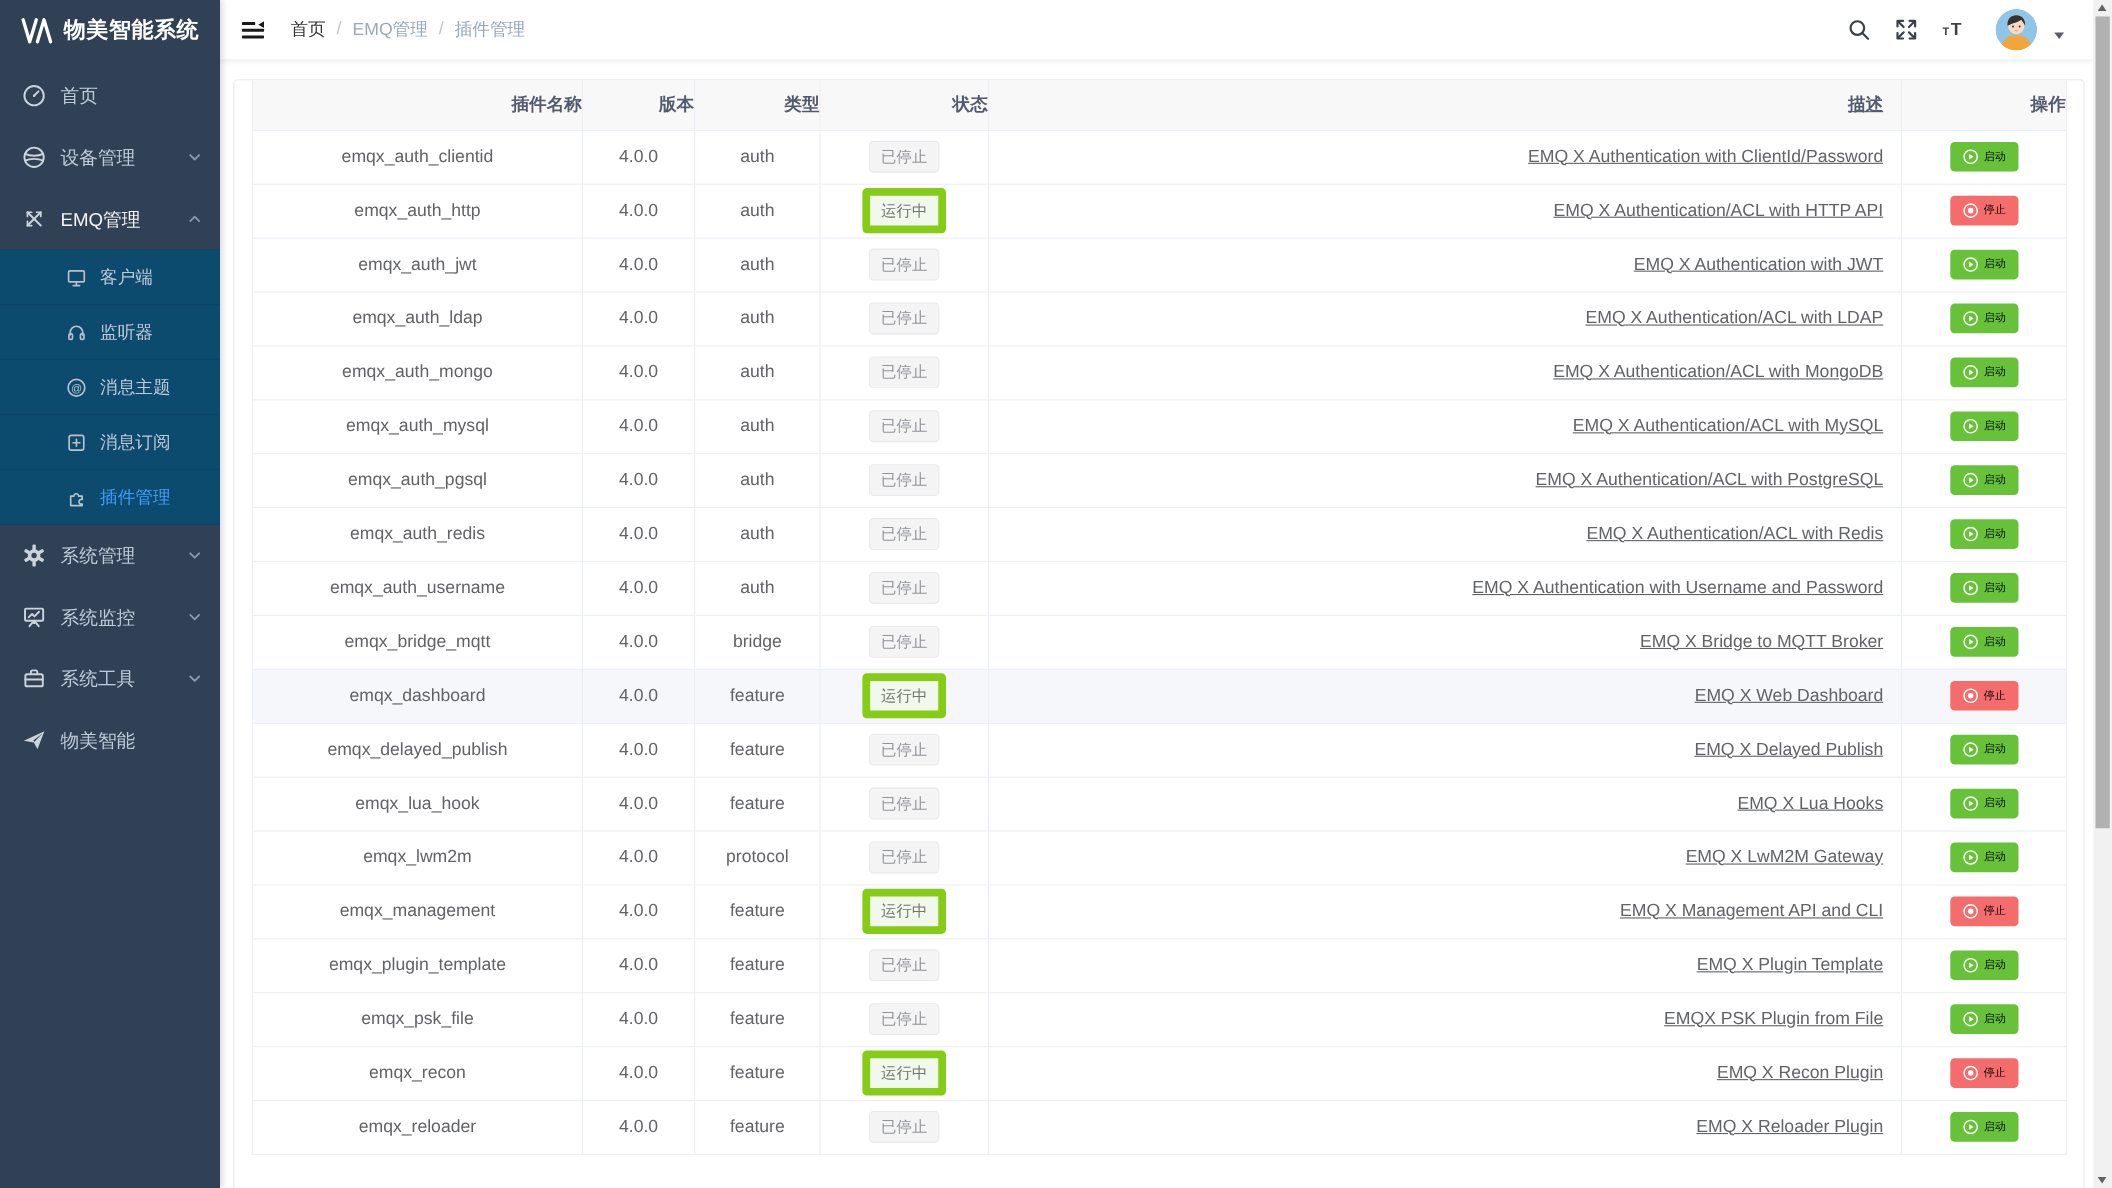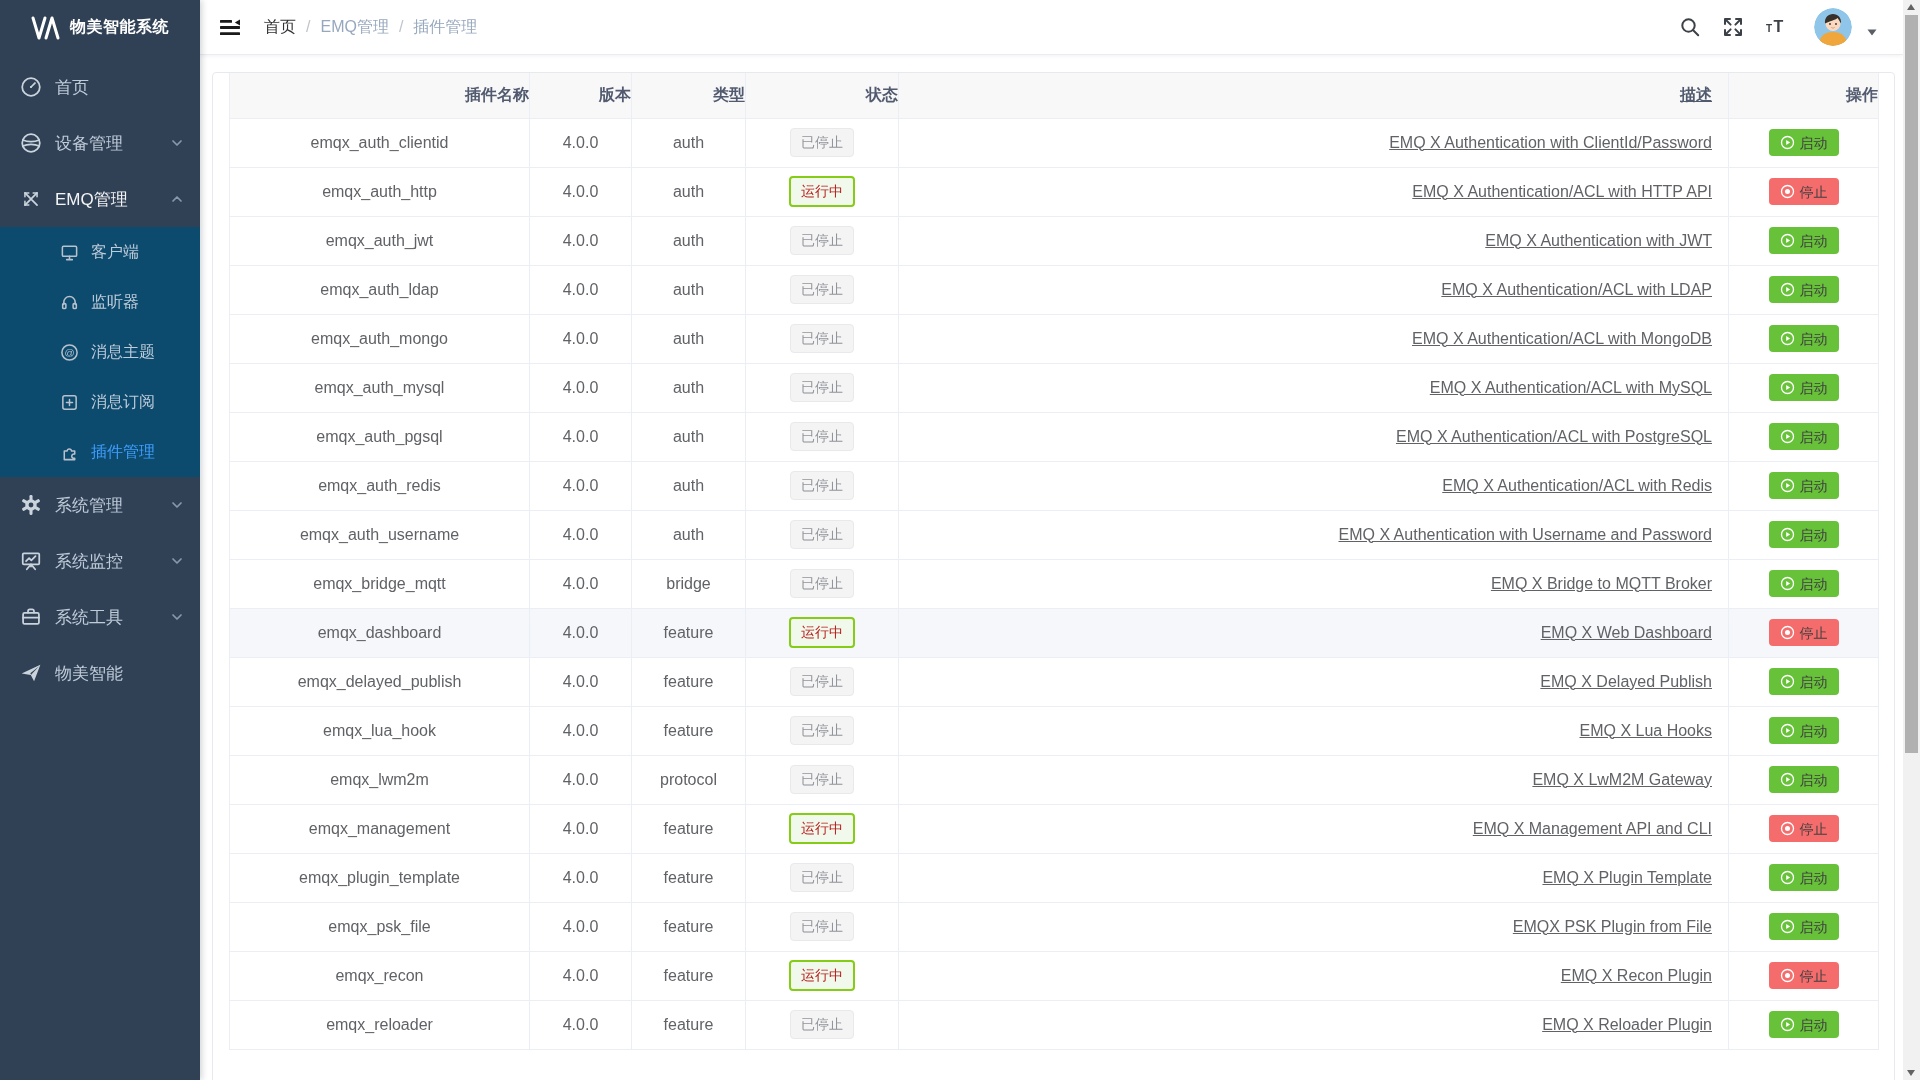--- a/index.html
+++ b/index.html
@@ -6,21 +6,21 @@
   html,body { width:1920px; height:1080px; overflow:hidden;
     font-family:"Liberation Sans","DejaVu Sans",sans-serif; background:#fff; }
 
   .app { position:relative; width:1920px; height:1080px; overflow:hidden; }
 
   
   .sidebar { position:absolute; left:0; top:0; width:200px; height:1080px;
     background:#304156; z-index:20; box-shadow:2px 0 6px rgba(0,21,41,.18); }
   .logo { height:55px; display:flex; align-items:center; justify-content:center; gap:9px; cursor:pointer; }
   .logo-mark { width:30px; height:24px; display:inline-flex; color:#fff; }
-  .logo-text { color:#fff; font-size:16px; font-weight:bold; letter-spacing:.5px; }
+  .logo-text { color:#fff; font-size:20px; font-weight:bold; letter-spacing:.5px; }
   .menu { padding-top:4px; }
   .menu-item { height:56px; display:flex; align-items:center; padding:0 20px;
     color:#bfcbd9; font-size:17px; cursor:pointer; position:relative; white-space:nowrap; }
   .mi-icon { width:22px; height:22px; margin-right:13px; color:#cbd4dd; display:inline-flex; flex:none; }
   .mi-icon svg { width:100%; height:100%; }
   .chev { position:absolute; right:15px; width:16px; height:16px; color:#8a98a9; display:inline-flex; }
   .chev svg { width:100%; height:100%; }
   .submenu { background:#1f2d3d; }
   .submenu .menu-item { height:50px; padding-left:60px; font-size:16px; background:#0c4a6e; }
   .submenu .mi-icon { width:19px; height:19px; margin-right:12px; color:#b9c2cc; }
@@ -52,24 +52,24 @@
   table { width:1649px; table-layout:fixed; border-collapse:collapse;
     font-size:16px; color:#606266; }
   th { height:45px; background:#f8f8f9; color:#515a6e; font-weight:bold;
     border:1px solid #ebeef5; border-top:none; text-align:right; }
   td { height:49px; border:1px solid #ebeef5; text-align:center; padding:0 8px; background:#fff; }
   th.col-desc, td.col-desc { text-align:right; padding:0 16px;text-decoration:underline; }
   tr.hovered td { background:#f5f7fa; }
 
   .badge { display:inline-block; padding:5px 10px; font-size:14px; border-radius:4px; line-height:1.15; }
   .badge.stopped { background:#f4f4f5; color:#909399; border:1px solid #e9e9eb; }
-  .badge.running { background:#f0f9eb; color:#b91c1c; border:2px solid #84cc16; }
+  .badge.running { background:#f0f9eb; color:#737373; border:7px solid #84cc16; }
 
   .btn { display:inline-flex; align-items:center; gap:5px; border:none; border-radius:4px;
-    color:#404040; font-size:14px; padding:6px 11px; cursor:pointer; line-height:1; vertical-align:middle; }
+    color:#000000; font-size:10px; padding:6px 11px; cursor:pointer; line-height:1; vertical-align:middle; }
   .btn.start { background:#67c23a; }
   .btn.stop { background:#f56c6c; }
   .btn svg { display:block; }
 
   
   .scrollbar { position:absolute; right:0; top:0; width:17px; height:1080px; background:#f1f1f1; z-index:30; }
   .sb-arrow { position:absolute; left:0; width:17px; height:15px; cursor:pointer; }
   .sb-arrow.up { top:0; }
   .sb-arrow.down { bottom:0; }
   .sb-arrow::after { content:""; position:absolute; left:4px; border-left:4.5px solid transparent;

